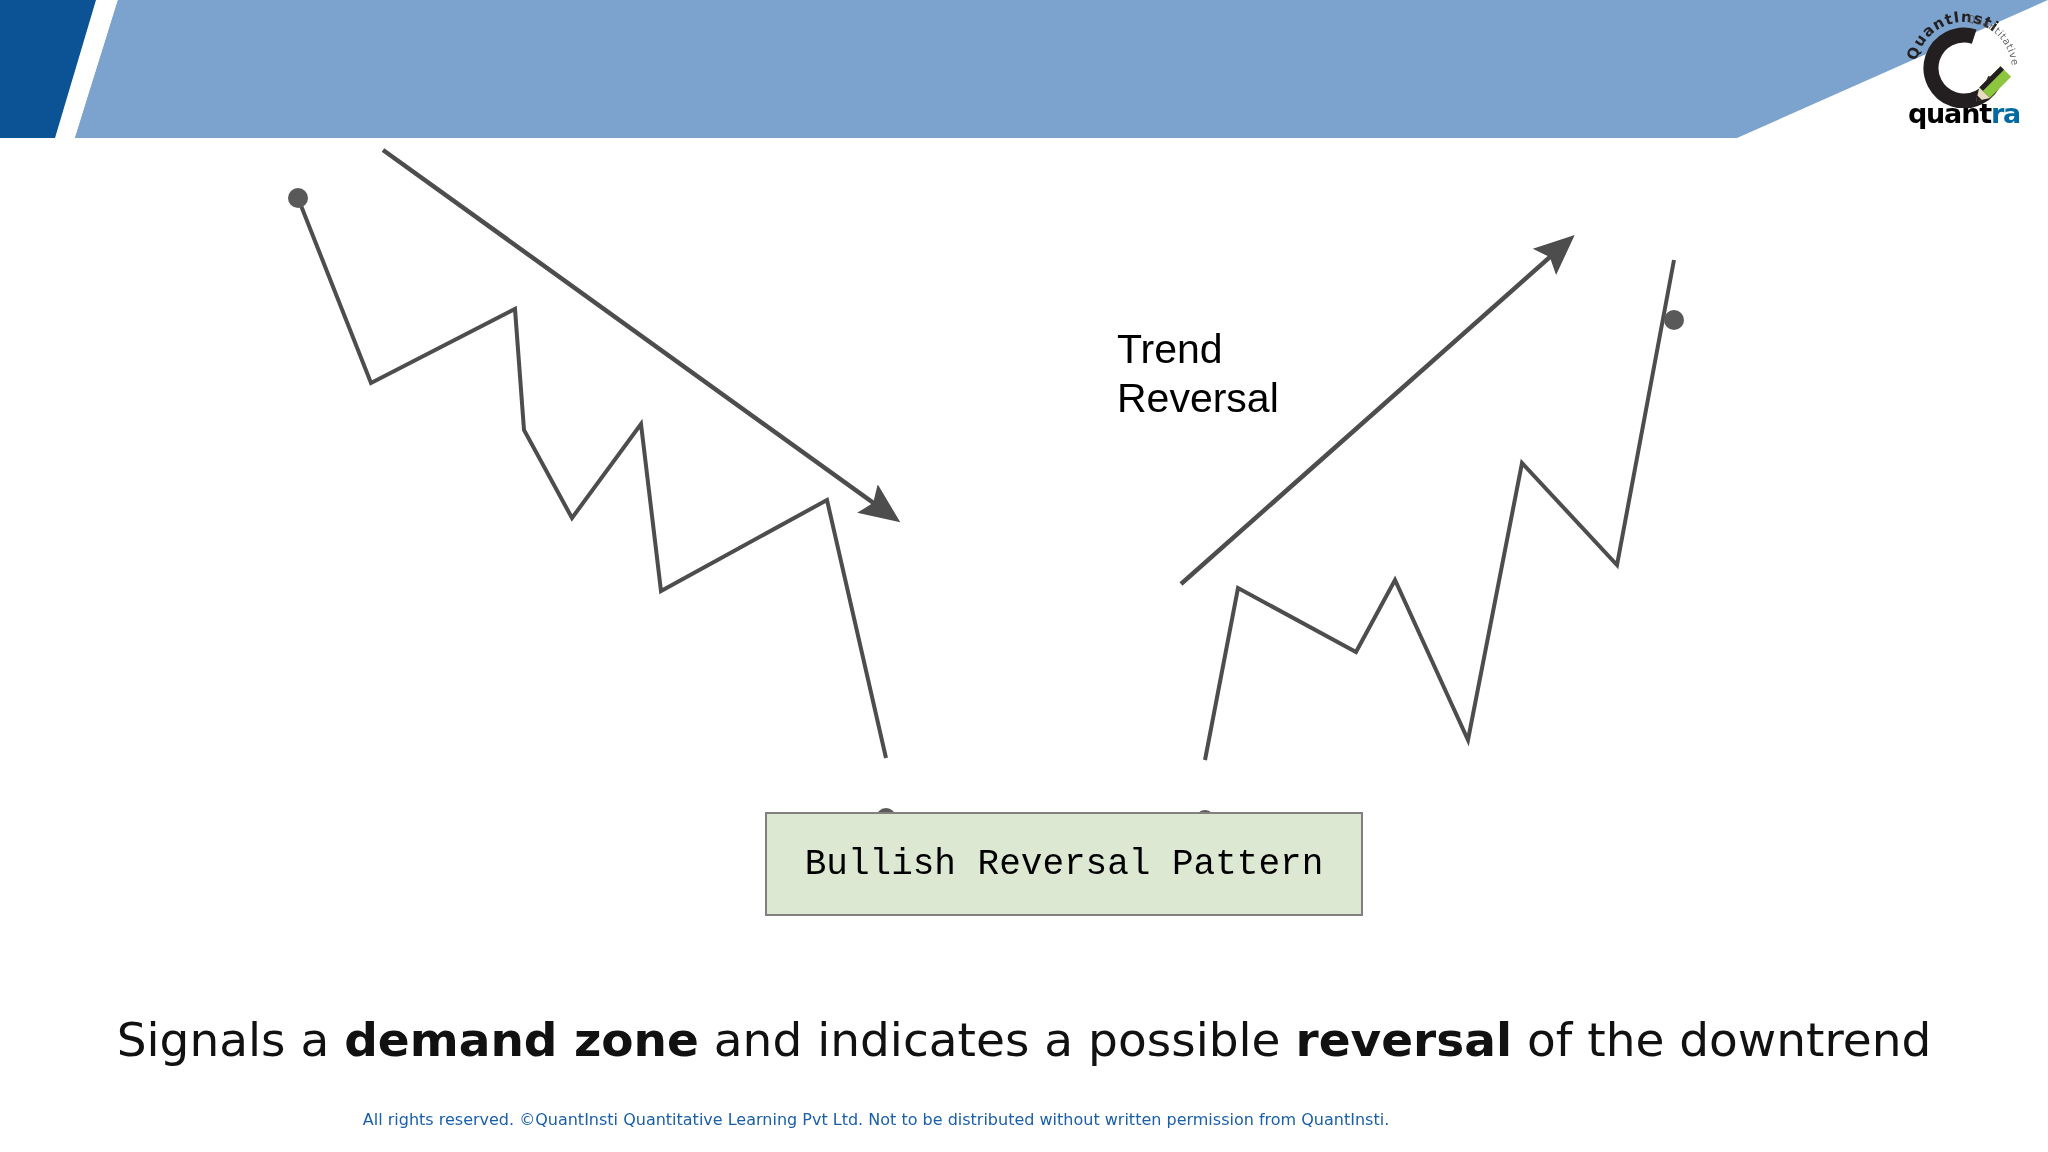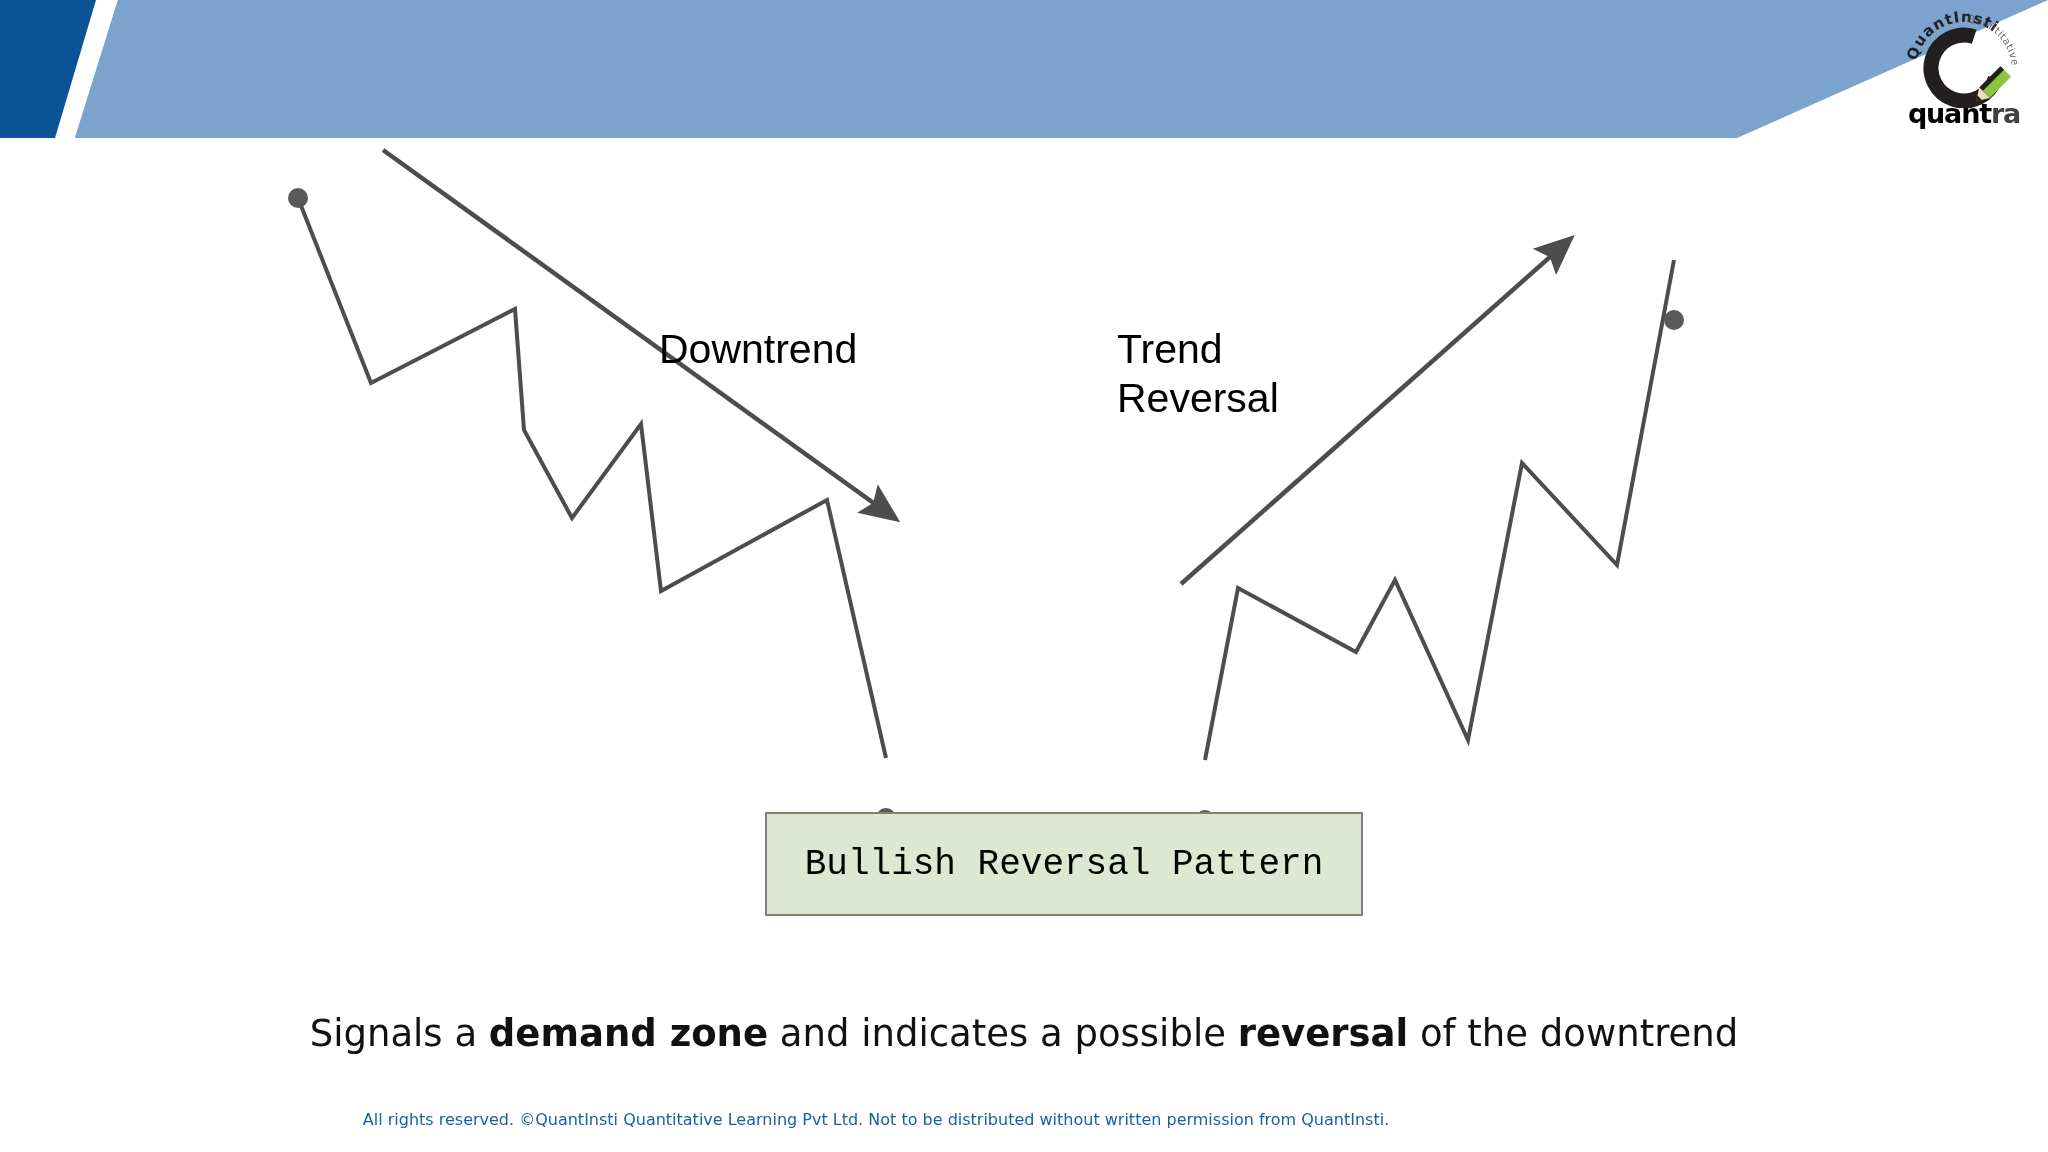--- a/index.html
+++ b/index.html
@@ -54,21 +54,21 @@
     top: 92px;
     width: 140px;
     text-align: center;
     font-family: "DejaVu Sans", sans-serif;
     font-weight: bold;
     font-size: 27px;
     letter-spacing: -1.2px;
     line-height: 1;
   }
   .wm-green { color: #000000; }
-  .wm-dark  { color: #404040; }
+  .wm-dark  { color: #0369a1; }
 
   
   #diagram {
     position: absolute;
     left: 0;
     top: 140px;
     width: 2048px;
     height: 790px;
   }
 
@@ -106,21 +106,21 @@
 
   
   #caption {
     position: absolute;
     left: 0;
     top: 1012px;
     width: 2048px;
     text-align: center;
     color: #111111;
     font-family: "DejaVu Sans", sans-serif;
-    font-size: 37px;
+    font-size: 47px;
     white-space: nowrap;
   }
   #caption b { font-weight: bold; }
 
   
   #footer {
     position: absolute;
     left: 0;
     top: 1110px;
     width: 1752px;
@@ -187,21 +187,20 @@
     <polyline points="1205,620 1238,448 1356,512 1395,440 1468,600 1522,323 1617,425 1674,120" fill="none" stroke="#4d4d4d" stroke-width="4" stroke-linejoin="miter"></polyline>
 
     <line x1="1181" y1="444" x2="1568" y2="101" stroke="#4d4d4d" stroke-width="4.5" marker-end="url(#arrow-solid)"></line>
 
     <circle cx="298" cy="58" r="10" fill="#595959"></circle>
     <circle cx="886" cy="678" r="10" fill="#595959"></circle>
     <circle cx="1205" cy="680" r="10" fill="#595959"></circle>
     <circle cx="1674" cy="180" r="10" fill="#595959"></circle>
   </svg>
 
-  <div class="chart-label" id="label-downtrend">Downtrend</div>
   <div class="chart-label" id="label-trend-reversal">Trend
 Reversal</div>
 </div>
 
 <div id="pattern-box">
   <span id="pattern-box-label">Bullish Reversal Pattern</span>
 </div>
 
 <div id="caption"><span>Signals a </span><b>demand zone</b><span> and indicates a possible </span><b>reversal</b><span> of the downtrend</span></div>
 

